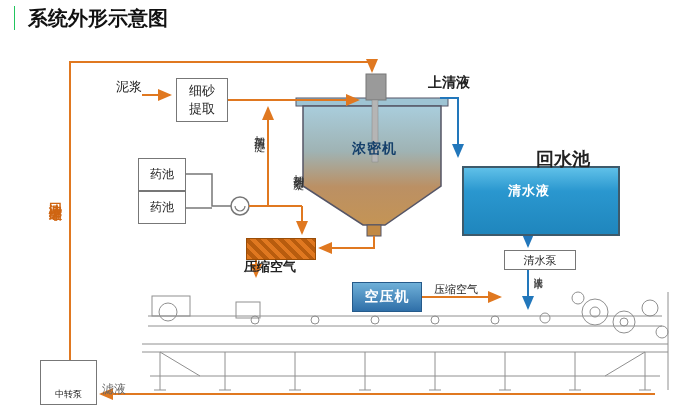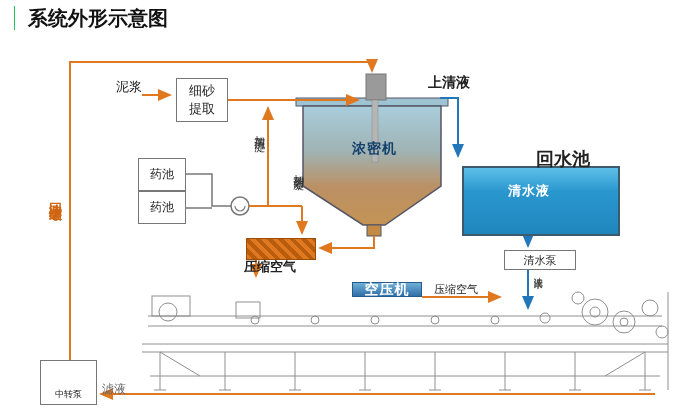--- a/index.html
+++ b/index.html
@@ -26,21 +26,21 @@
   #chem-box-2{left:138px;top:191px;width:48px;height:33px;font-size:12px;}
   #clear-pump-box{left:504px;top:250px;width:72px;height:20px;font-size:11px;}
   #transfer-pump-box{left:40px;top:360px;width:57px;height:45px;font-size:9px;
     flex-direction:column;justify-content:flex-end;padding-bottom:3px;}
   #static-mixer{
     position:absolute;left:246px;top:238px;width:68px;height:20px;
     border:1px solid #9a4d07;
     background:repeating-linear-gradient(45deg,#e07820 0 4px,#b85c0e 4px 8px);
   }
   #air-compressor{
-    position:absolute;left:352px;top:282px;width:70px;height:15px;
+    position:absolute;left:352px;top:282px;width:70px;height:30px;
     border:1.5px solid #255a8a;box-sizing:border-box;
     background:linear-gradient(#6fb0d8,#2f6fa8);
     color:#fff;font-weight:bold;font-size:14px;
     display:flex;align-items:center;justify-content:center;letter-spacing:1px;
   }
   #return-pool{
     position:absolute;left:462px;top:166px;width:158px;height:70px;
     border:2px solid #3d5a6b;box-sizing:border-box;
     background:linear-gradient(#5fc0e8 0%,#2a97cf 35%,#1f86bd 100%);
   }

